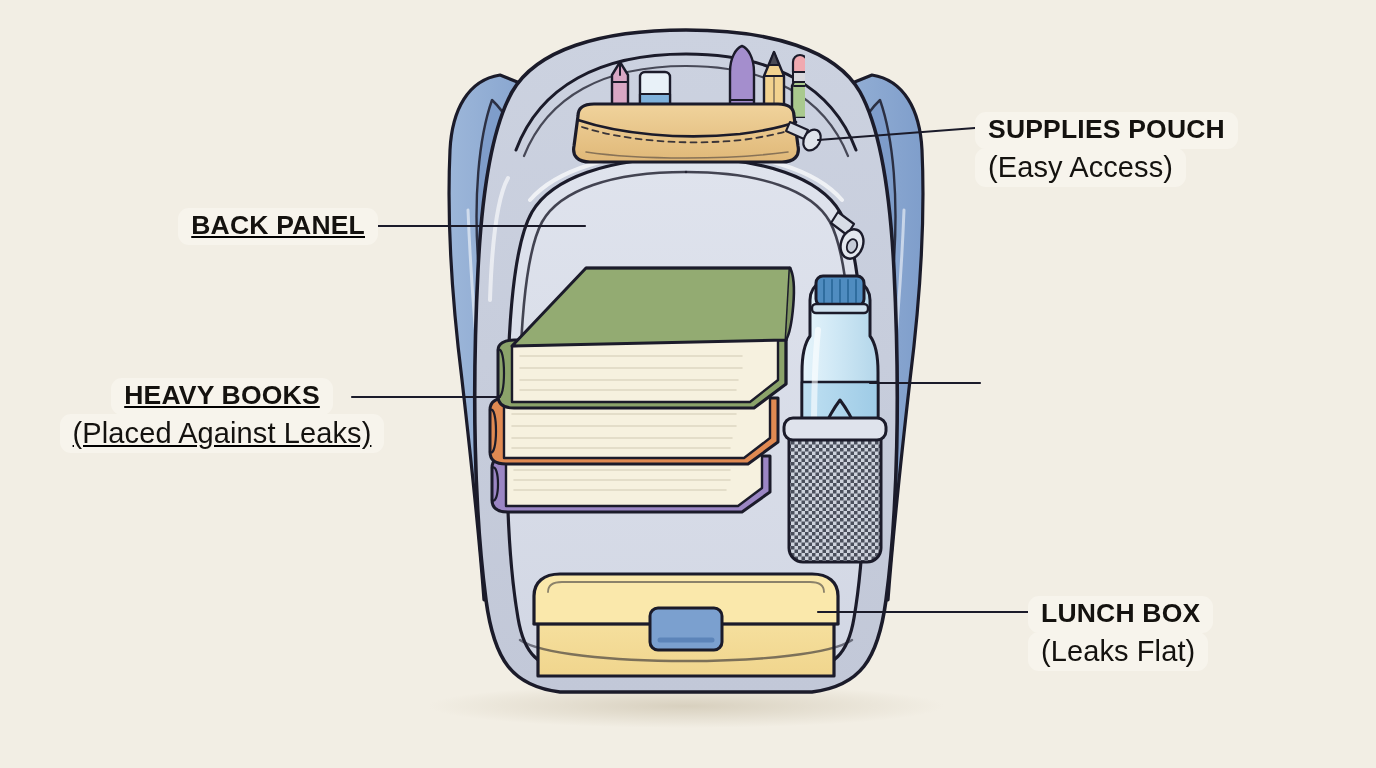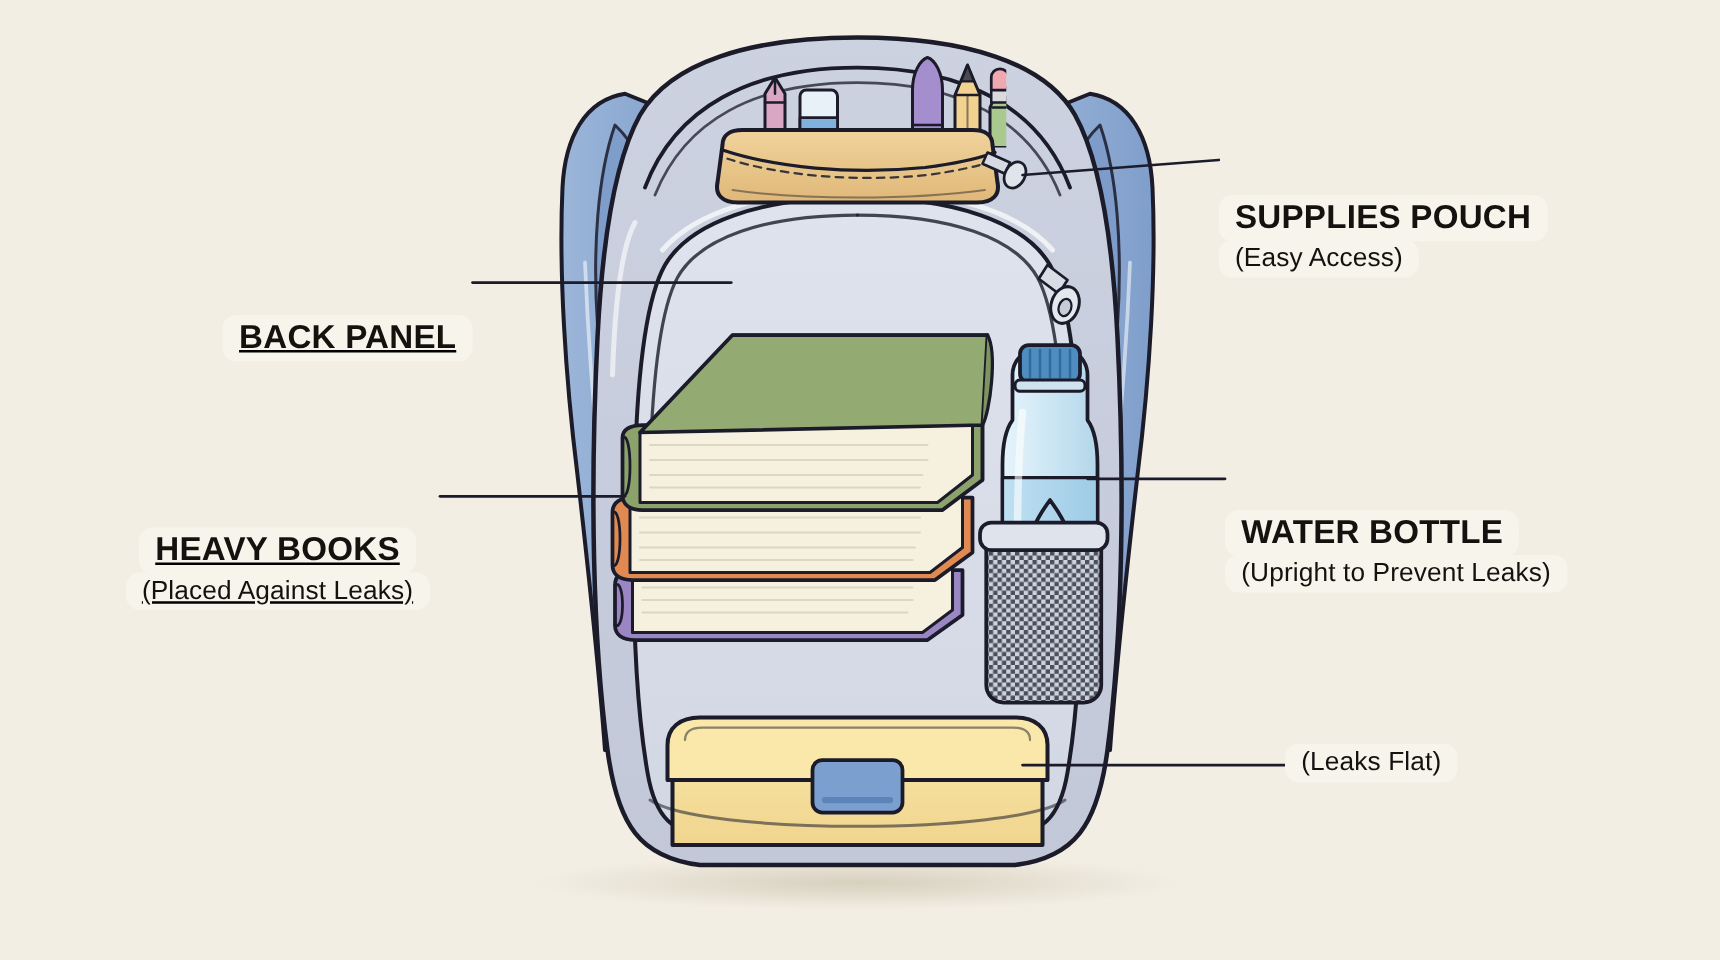--- a/index.html
+++ b/index.html
@@ -16,29 +16,28 @@
   .callout{position:absolute;display:flex;flex-direction:column;}
   .callout.right{align-items:flex-start;}
   .callout.left{align-items:flex-end;text-decoration:underline;}
   .lbl{
     background:#f7f4ec;
     border-radius:11px;
     padding:3px 13px 4px 13px;
     color:#14120f;
     white-space:nowrap;
     line-height:1.12;
-    margin-top:44px;
   }
   .lbl.title{
     font-size:26.5px;
     font-weight:700;
     letter-spacing:.2px;
   }
   .lbl.sub{
-    font-size:21px;
+    font-size:29px;
     font-weight:400;
     letter-spacing:.1px;
     margin-top:-1px;
   }
 </style>
 </head>
 <body>
 
 <div id="stage">
 
@@ -283,22 +282,19 @@
 
   <div class="callout left" style="left:178px;top:208px;width:200px;">
     <div class="lbl title">BACK PANEL</div>
   </div>
 
   <div class="callout left" style="left:92px;top:378px;width:260px;align-items:center;">
     <div class="lbl title">HEAVY BOOKS</div>
     <div class="lbl sub">(Placed Against Leaks)</div>
   </div>
 
-  <div class="callout right" style="left:980px;top:364px;">
-    <div class="lbl title">WATER BOTTLE</div>
-    <div class="lbl sub">(Upright to Prevent Leaks)</div>
-  </div>
 
   <div class="callout right" style="left:1028px;top:596px;">
+    <div class="lbl title">LUNCH BOX</div>
     <div class="lbl sub">(Leaks Flat)</div>
   </div>
 
 </div>
 
 </body></html>

